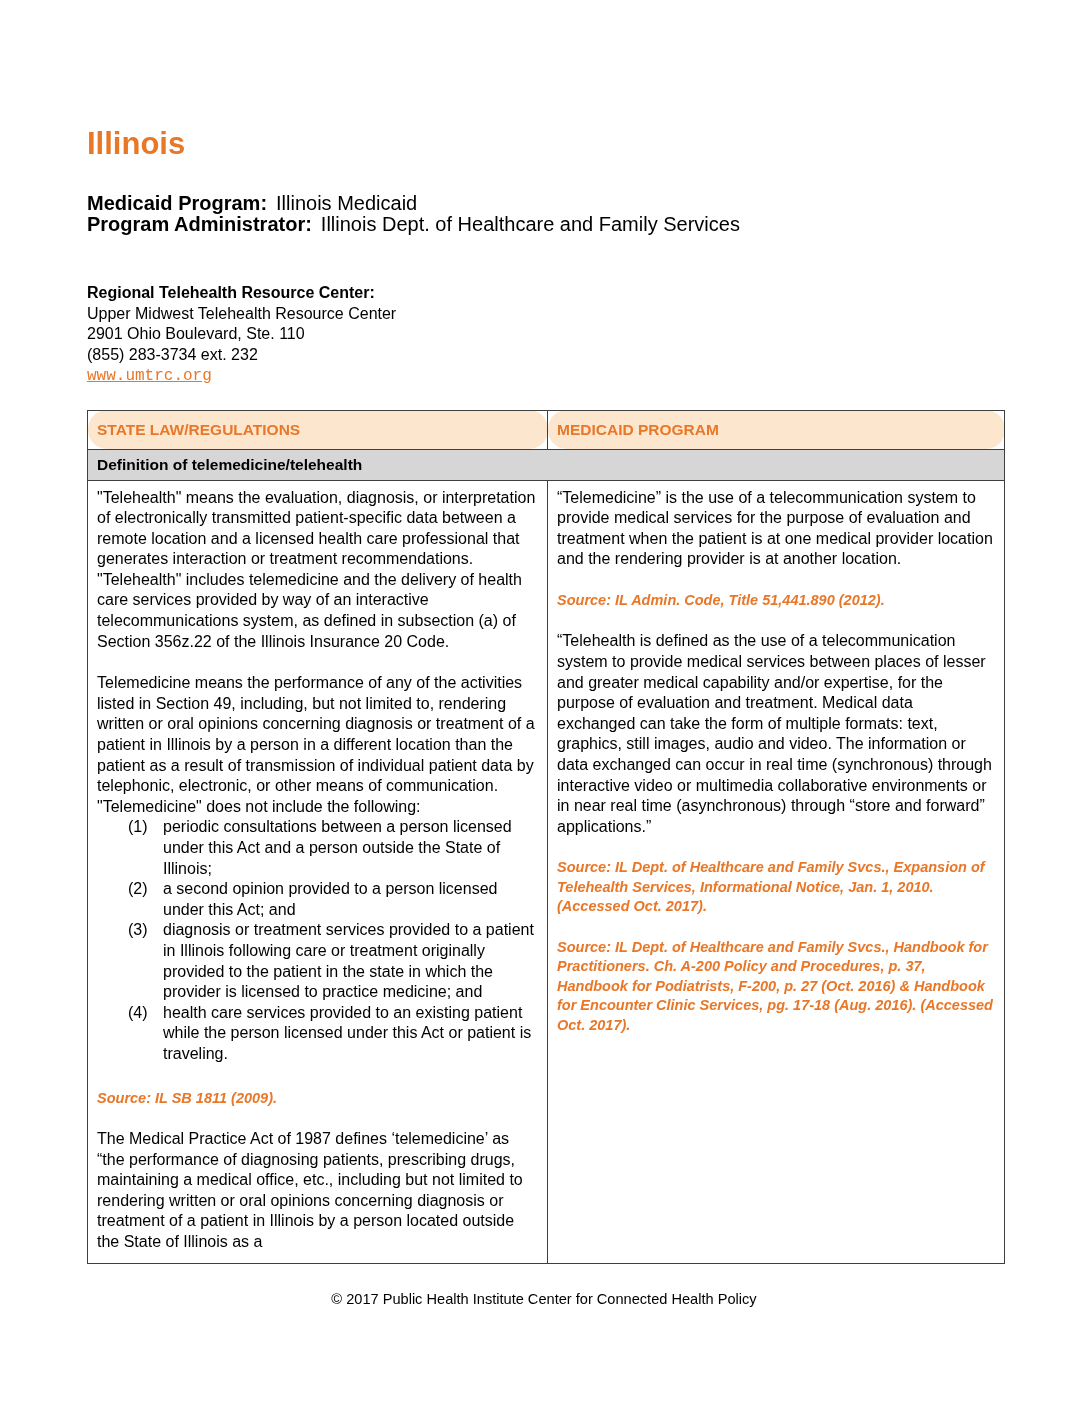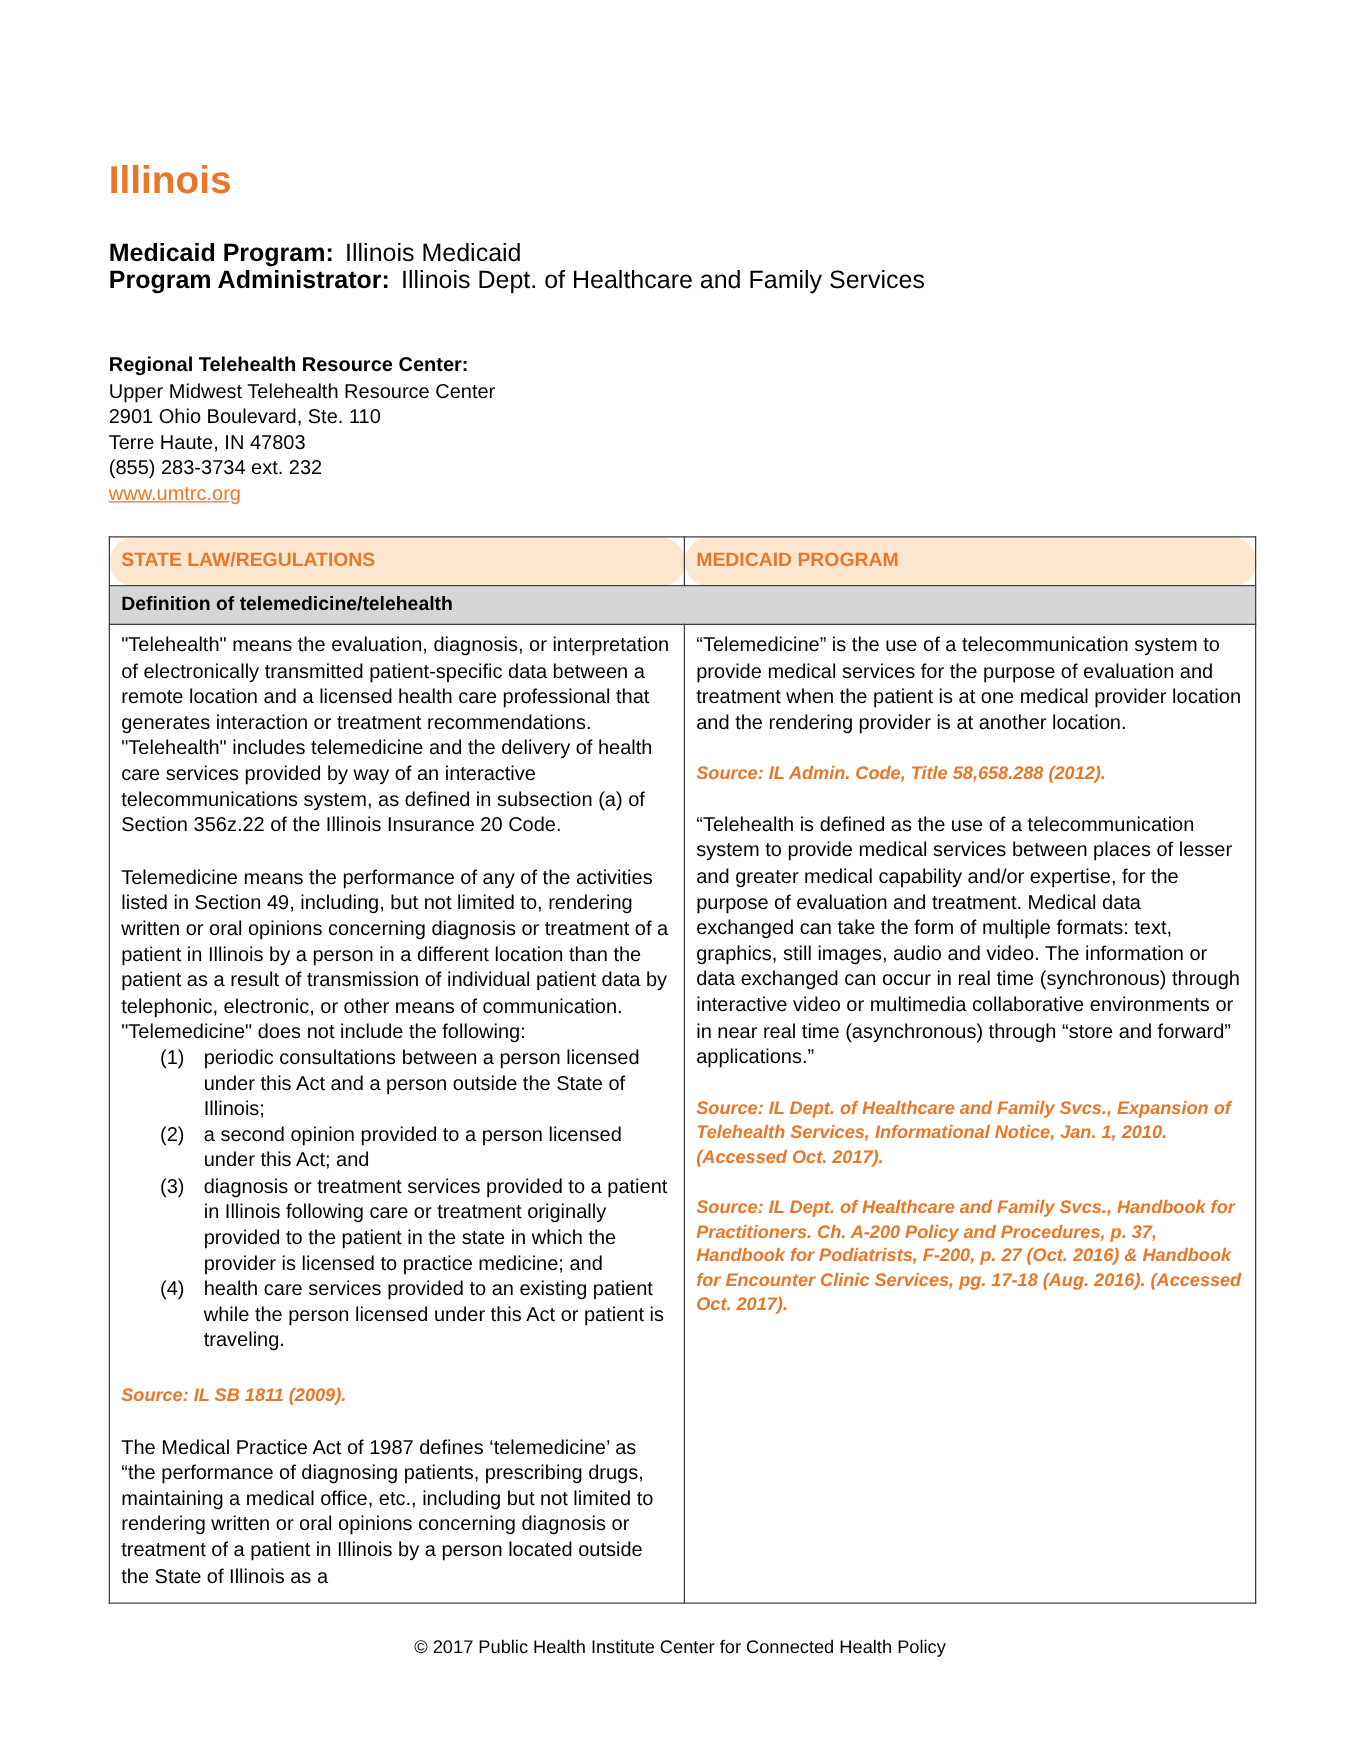--- a/index.html
+++ b/index.html
@@ -45,20 +45,21 @@
   .rtrc-block {
     margin-top: 20px;
     font-size: 16px;
     line-height: 20.5px;
   }
   .rtrc-block .label { font-weight: bold; margin-top: 48px; }
   .rtrc-link {
     color: var(--accent, #e87728);
     text-decoration: underline;
     cursor: pointer;
+    font-family: Liberation Mono, monospace;
   }
   table.policy {
     border-collapse: collapse;
     width: 917px;
     margin-top: 23px;
     table-layout: fixed;
   }
   table.policy th, table.policy td {
     border: 1px solid var(--border, #3f3f3f);
   }
@@ -124,21 +125,20 @@
     </p>
 
     <p class="meta-line" id="program-admin-line">
       <span class="label">Program Administrator:</span><span>Illinois Dept. of Healthcare and Family Services</span>
     </p>
 
     <div class="rtrc-block">
       <div class="label">Regional Telehealth Resource Center:</div>
       <div>Upper Midwest Telehealth Resource Center</div>
       <div>2901 Ohio Boulevard, Ste. 110</div>
-      <div>Terre Haute, IN 47803</div>
       <div>(855) 283-3734 ext. 232</div>
       <div><a class="rtrc-link" href="www.umtrc.org">www.umtrc.org</a></div>
     </div>
 
     <table class="policy">
       <colgroup>
           <col style="width:460px">
           <col style="width:457px">
         </colgroup>
       <tbody>
@@ -169,21 +169,21 @@
             <div class="numitem">
               <span class="num">(4)</span>
               <span class="itext">health care services provided to an existing patient while the person licensed under this Act or patient is traveling.</span>
             </div>
           </div>
           <p class="source">Source: IL SB 1811 (2009).</p>
           <p class="last">The Medical Practice Act of 1987 defines ‘telemedicine’ as “the performance of diagnosing patients, prescribing drugs, maintaining a medical office, etc., including but not limited to rendering written or oral opinions concerning diagnosis or treatment of a patient in Illinois by a person located outside the State of Illinois as a</p>
         </td>
         <td class="body-cell">
           <p>“Telemedicine” is the use of a telecommunication system to provide medical services for the purpose of evaluation and treatment when the patient is at one medical provider location and the rendering provider is at another location.</p>
-          <p class="source">Source: IL Admin. Code, Title 58,658.288 (2012).</p>
+          <p class="source">Source: IL Admin. Code, Title 51,441.890 (2012).</p>
           <p>“Telehealth is defined as the use of a telecommunication system to provide medical services between places of lesser and greater medical capability and/or expertise, for the purpose of evaluation and treatment. Medical data exchanged can take the form of multiple formats: text, graphics, still images, audio and video. The information or data exchanged can occur in real time (synchronous) through interactive video or multimedia collaborative environments or in near real time (asynchronous) through “store and forward” applications.”</p>
           <p class="source">Source: IL Dept. of Healthcare and Family Svcs., Expansion of Telehealth Services, Informational Notice, Jan. 1, 2010. (Accessed Oct. 2017).</p>
           <p class="source last">Source: IL Dept. of Healthcare and Family Svcs., Handbook for Practitioners. Ch. A-200 Policy and Procedures, p. 37, Handbook for Podiatrists, F-200, p. 27 (Oct. 2016) &amp; Handbook for Encounter Clinic Services, pg. 17-18 (Aug. 2016). (Accessed Oct. 2017).</p>
         </td>
       </tr>
     </tbody>
       </table>
   </div>
 
   <div class="footer">© 2017 Public Health Institute Center for Connected Health Policy</div>

